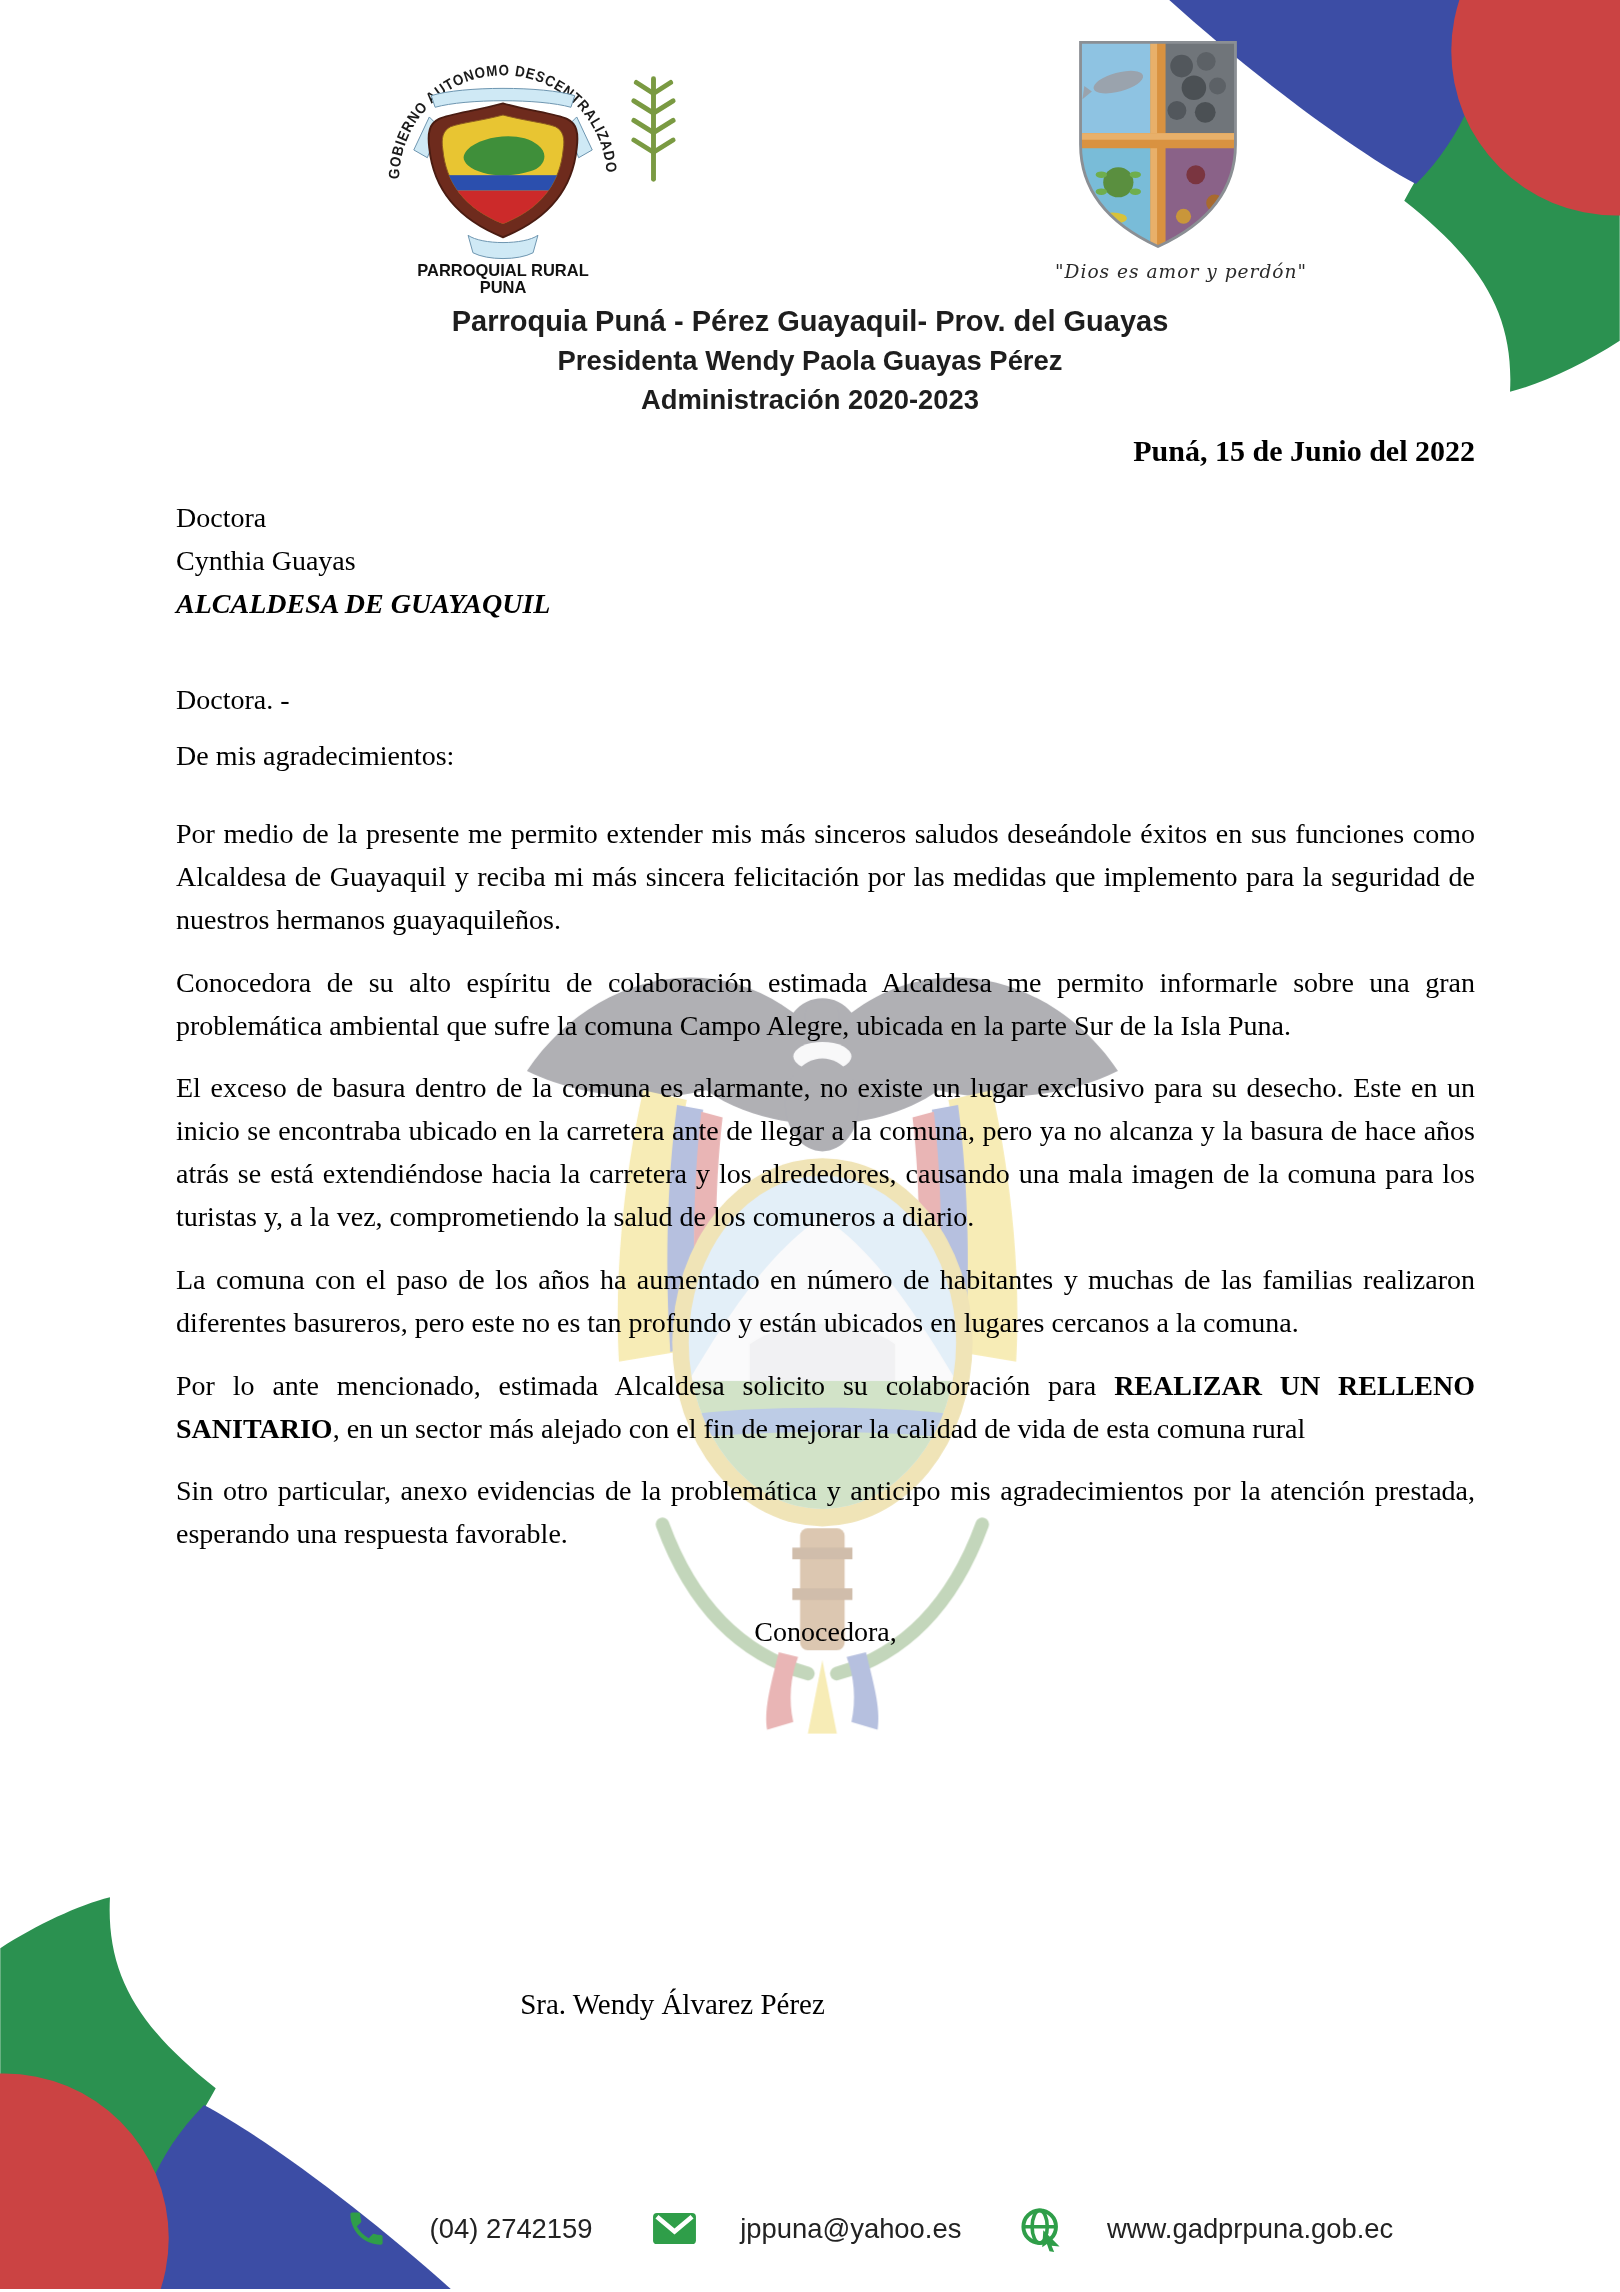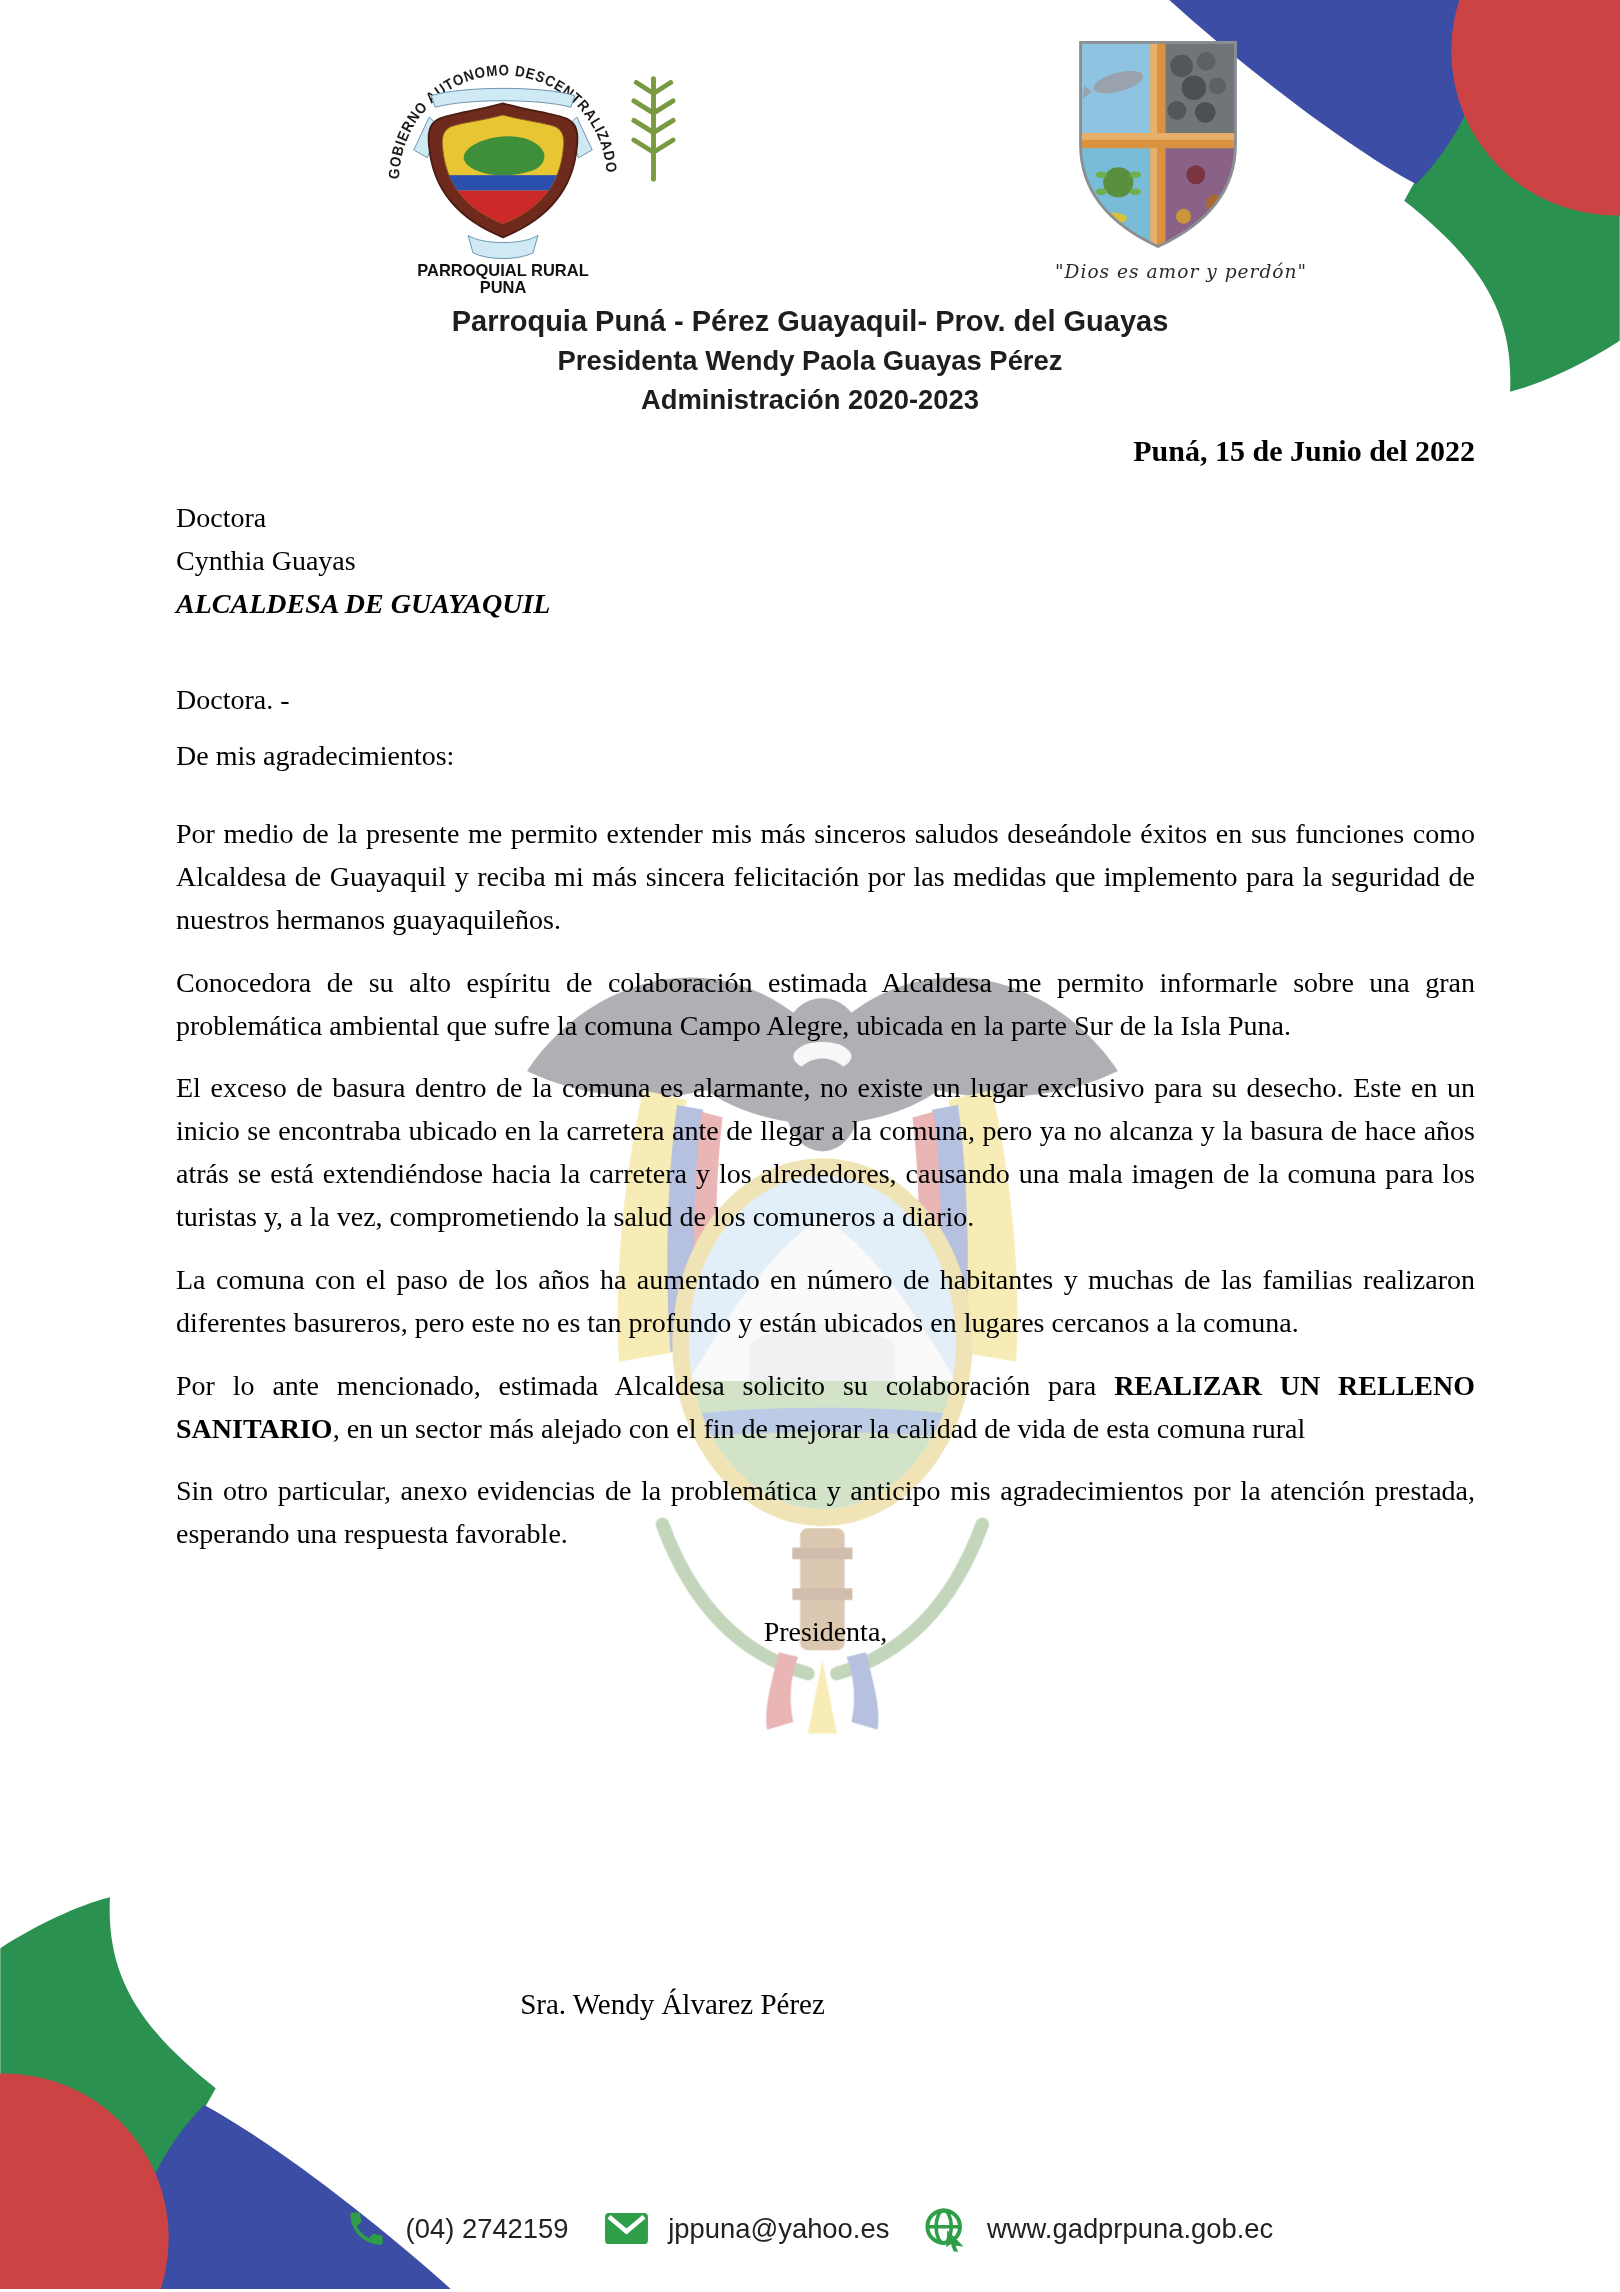--- a/index.html
+++ b/index.html
@@ -45,21 +45,21 @@
   .sal1{margin-top:53px;}
   .sal2{margin-top:13.7px;}
   .para{text-align:justify;margin:0 0 19.6px 0;}
   .para.first{margin-top:35px;}
   .closing{ text-align:center;margin-top:55px; }
   .signature{position:absolute;top:1982px;left:0;width:1345px;text-align:center;z-index:2;line-height:45px;}
   .signature .org{font-weight:bold;font-size:30px;}
   .signature .name{font-size:29px;}
   
   .footer{position:absolute;left:345px;top:2205px;z-index:2;display:flex;align-items:center;
-    font-family:"Liberation Sans",sans-serif;font-size:27.4px;color:#222;}
+    font-family:"Liberation Sans",sans-serif;font-size:27.4px;color:#222;gap:24px;}
   .footer .txt{margin:0 33px 0 17.6px;white-space:nowrap;}
   .footer .txt.last{margin-right:0;}
   .f-icon{flex:0 0 auto;}
 </style>
 </head>
 <body>
 
 <div class="corner tr">
   <svg width="549" height="568" viewBox="0 0 560 580">
     <path d="M340,205 C395,105 430,75 560,60 L560,348 C523,372 480,392 448,400 C452,322 420,268 340,205 Z" fill="#2b9150"></path>
@@ -212,21 +212,21 @@
     <div class="r3">ALCALDESA DE GUAYAQUIL</div>
   </div>
   <div class="sal1">Doctora. -</div>
   <div class="sal2">De mis agradecimientos:</div>
   <p class="para first">Por medio de la presente me permito extender mis más sinceros saludos deseándole éxitos en sus funciones como Alcaldesa de Guayaquil y reciba mi más sincera felicitación por las medidas que implemento para la seguridad de nuestros hermanos guayaquileños.</p>
   <p class="para">Conocedora de su alto espíritu de colaboración estimada Alcaldesa me permito informarle sobre una gran problemática ambiental que sufre la comuna Campo Alegre, ubicada en la parte Sur de la Isla Puna.</p>
   <p class="para">El exceso de basura dentro de la comuna es alarmante, no existe un lugar exclusivo para su desecho. Este en un inicio se encontraba ubicado en la carretera ante de llegar a la comuna, pero ya no alcanza y la basura de hace años atrás se está extendiéndose hacia la carretera y los alrededores, causando una mala imagen de la comuna para los turistas y, a la vez, comprometiendo la salud de los comuneros a diario.</p>
   <p class="para">La comuna con el paso de los años ha aumentado en número de habitantes y muchas de las familias realizaron diferentes basureros, pero este no es tan profundo y están ubicados en lugares cercanos a la comuna.</p>
   <p class="para"><span>Por lo ante mencionado, estimada Alcaldesa solicito su colaboración para </span><b>REALIZAR UN RELLENO SANITARIO</b><span>, en un sector más alejado con el fin de mejorar la calidad de vida de esta comuna rural</span></p>
   <p class="para">Sin otro particular, anexo evidencias de la problemática y anticipo mis agradecimientos por la atención prestada, esperando una respuesta favorable.</p>
-  <div class="closing">Presidenta,</div>
+  <div class="closing">Conocedora,</div>
 </div>
 
 <div class="signature">
   <div class="name">Sra. Wendy Álvarez Pérez</div>
 </div>
 
 <div class="footer">
   <svg class="f-icon" width="43" height="43" viewBox="0 0 24 24">
     <path d="M6.6 10.8c1.4 2.8 3.8 5.2 6.6 6.6l2.2-2.2c.3-.3.7-.4 1-.2 1.1.4 2.3.6 3.6.6.6 0 1 .4 1 1V20c0 .6-.4 1-1 1C10.6 21 3 13.4 3 4c0-.6.4-1 1-1h3.5c.6 0 1 .4 1 1 0 1.2.2 2.4.6 3.6.1.3 0 .7-.2 1L6.6 10.8z" fill="#2f9e49"></path>
   </svg>

